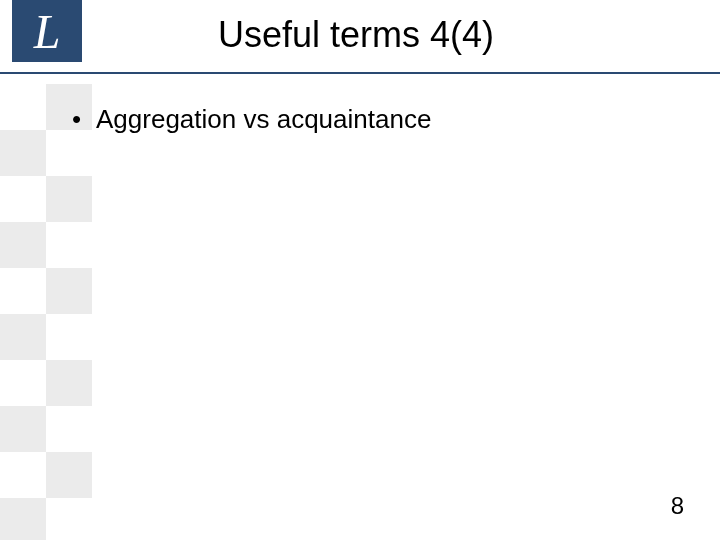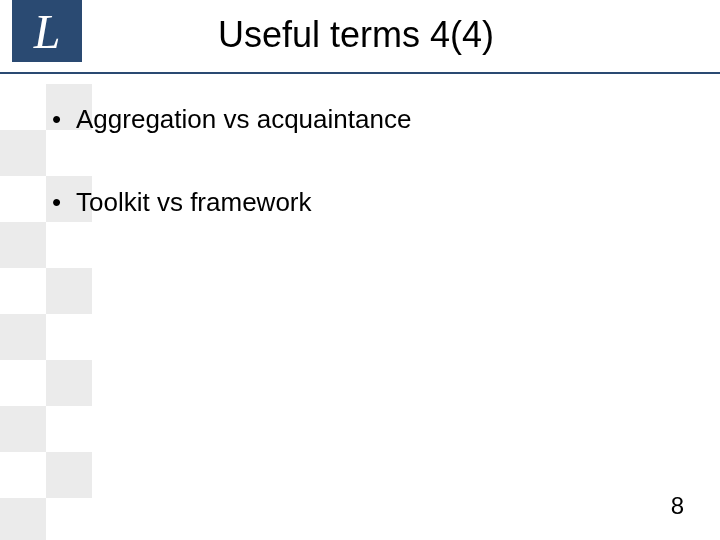--- a/index.html
+++ b/index.html
@@ -40,21 +40,21 @@
     top: 14px;
     left: 0;
     right: 8px;
     text-align: center;
     font-size: 36px;
     font-weight: normal;
     color: #000;
     font-family: Arial, Helvetica, sans-serif;
   }
   .content {
-    padding: 30px 30px 0 52px;
+    padding: 30px 30px 0 72px;
   }
   .bullet {
     font-size: 26px;
     color: #000;
     margin-bottom: 52px;
     position: relative;
     padding-left: 24px;
   }
   .bullet::before {
     content: "•";
@@ -102,16 +102,15 @@
   <div class="sq" style="left:46px; top:194px;"></div>
   <div class="sq" style="left:0; top:240px;"></div>
   <div class="sq" style="left:46px; top:286px;"></div>
   <div class="sq" style="left:0; top:332px;"></div>
   <div class="sq" style="left:46px; top:378px;"></div>
   <div class="sq" style="left:0; top:424px; height:42px;"></div>
 </div>
 
 <div class="content">
   <div class="bullet">Aggregation vs acquaintance</div>
-  <div class="bullet">Toolkit vs framework</div>
 </div>
 
 <div class="page-num">8</div>
 
 </body></html>

